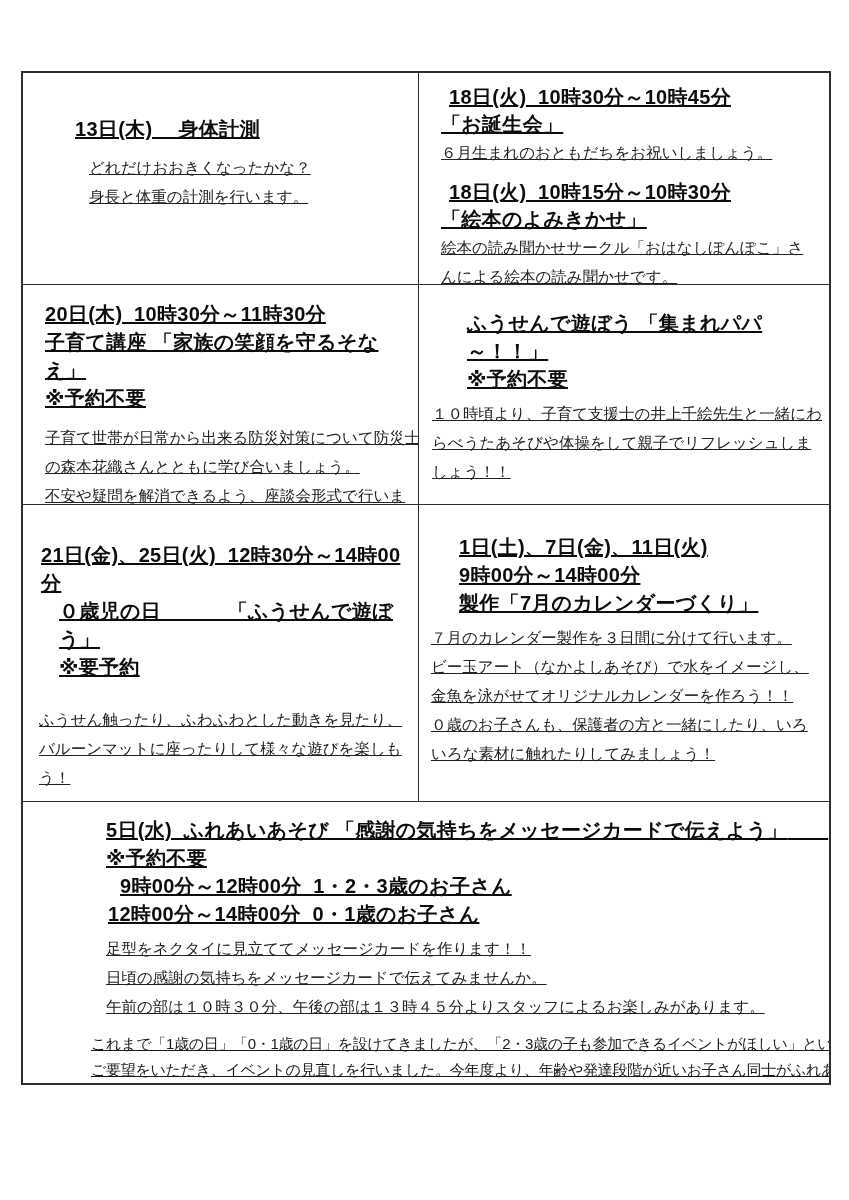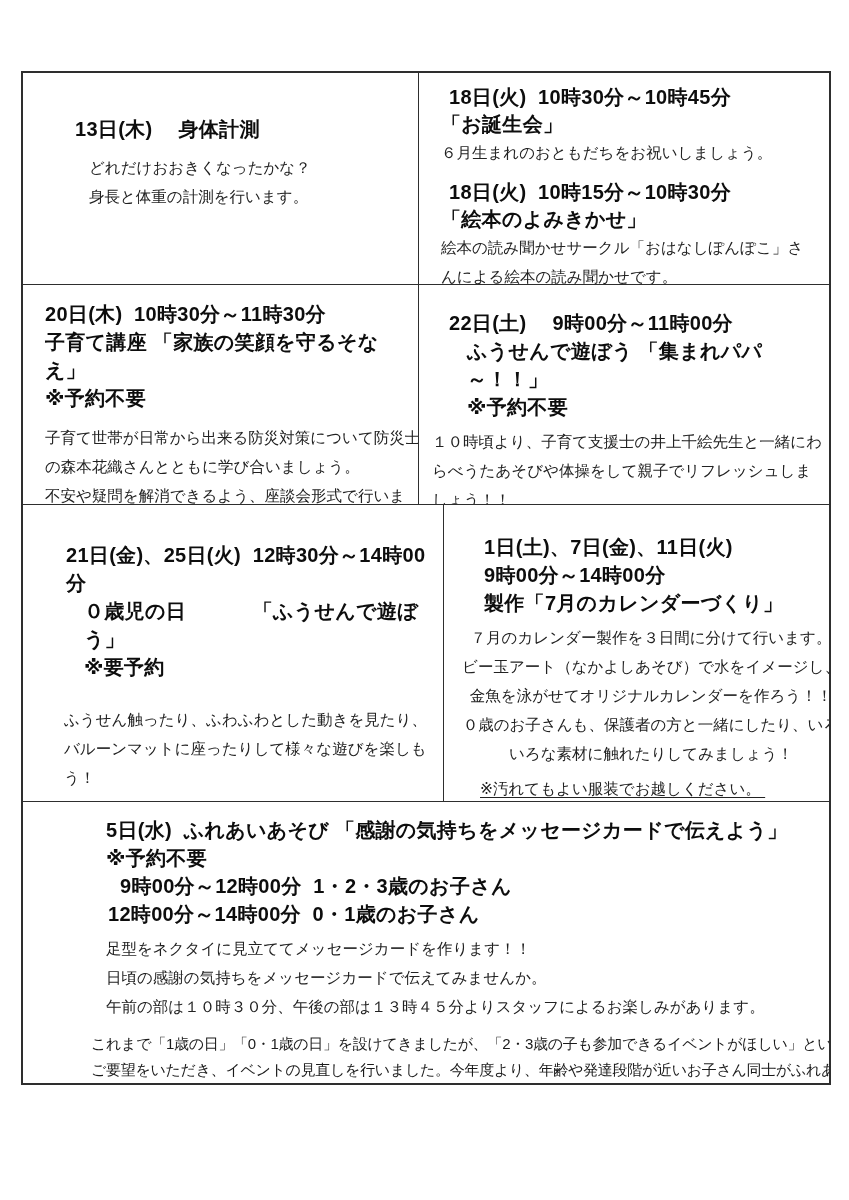--- a/index.html
+++ b/index.html
@@ -17,28 +17,28 @@
     left: 21px;
     top: 71px;
     width: 810px;
     border: 2px solid #2e2e2e;
     background: #ffffff;
   }
   .row { display: flex; border-bottom: 1.5px solid #2e2e2e; }
   .row:last-child { border-bottom: none; }
   .r1 { height: 212px; }
   .r2 { height: 220px; }
-  .r3 { height: 297px; padding-left: 25px; }
+  .r3 { height: 297px; }
   .r4 { height: 281px; padding-left: 10px; }
   .cell { overflow: hidden; }
   .cell-left  { width: 396px; border-right: 1.5px solid #2e2e2e; }
   .cell-right { flex: 1; }
   .cell-full  { width: 100%; }
 
-  p, a, span { white-space: pre-wrap; }
+  p, a, span { white-space: pre-wrap; text-decoration: underline; }
 
   .h {
     font-weight: 700;
     font-size: 20px;
     line-height: 28px;
     color: #0d0d0d;
     letter-spacing: 0.3px;
   }
   .b {
     font-size: 15.5px;
@@ -78,21 +78,21 @@
     color: #b91c1c;
     text-decoration: underline;
     text-underline-offset: 3px;
     cursor: pointer;
     margin-left: 24px;
   }
 
   
   .c-seisaku { padding: 28px 10px 0 12px; }
   .c-seisaku .h { padding-left: 28px; }
-  .c-seisaku .body { margin-top: 6px; width: 390px; text-align: center; }
+  .c-seisaku .body { margin-top: 6px; width: 390px; }
   .c-seisaku .dress { margin-top: 6px; padding-left: 24px; }
 
   
   .c-fureai { padding: 14px 30px 0 58px; }
   .c-fureai .t1 { padding-left: 15px; }
   .c-fureai .slot1 { padding-left: 29px; }
   .c-fureai .slot2 { padding-left: 17px; }
   .c-fureai .body { margin-top: 6px; padding-left: 15px; line-height: 30px; }
   .c-fureai .announce {
     margin-top: 10px;
@@ -132,21 +132,20 @@
     <div class="cell cell-left c-kosodate">
       <p class="h">20日(木)  10時30分～11時30分</p>
       <p class="h">子育て講座 「家族の笑顔を守るそなえ」</p>
       <p class="h">※予約不要</p>
       <div class="body">
         <p class="b">子育て世帯が日常から出来る防災対策について防災士の森本花織さんとともに学び合いましょう。</p>
         <p class="b">不安や疑問を解消できるよう、座談会形式で行います。お気軽にご参加ください。</p>
       </div>
     </div>
     <div class="cell cell-right c-nakayoshi">
-      <p class="h t1">22日(土)　 9時00分～11時00分</p>
       <p class="h t2">ふうせんで遊ぼう 「集まれパパ～！！」</p>
       <p class="h t2">※予約不要</p>
       <div class="body">
         <p class="b">１０時頃より、子育て支援士の井上千絵先生と一緒にわらべうたあそびや体操をして親子でリフレッシュしましょう！！</p>
 
       </div>
     </div>
   </div>
 
   <div class="row r3">
@@ -162,21 +161,20 @@
     </div>
     <div class="cell cell-right c-seisaku">
       <p class="h">1日(土)、7日(金)、11日(火)</p>
       <p class="h">9時00分～14時00分</p>
       <p class="h">製作「7月のカレンダーづくり」</p>
       <div class="body">
         <p class="b">７月のカレンダー製作を３日間に分けて行います。</p>
         <p class="b">ビー玉アート（なかよしあそび）で水をイメージし、金魚を泳がせてオリジナルカレンダーを作ろう！！</p>
         <p class="b">０歳のお子さんも、保護者の方と一緒にしたり、いろいろな素材に触れたりしてみましょう！</p>
       </div>
-      <p class="b u dress">※汚れてもよい服装でお越しください。 </p>
     </div>
   </div>
 
   <div class="row r4">
     <div class="cell cell-full c-fureai">
       <p class="h t1">5日(水)  ふれあいあそび 「感謝の気持ちをメッセージカードで伝えよう」　　※予約不要</p>
       <p class="h slot1">9時00分～12時00分  1・2・3歳のお子さん</p>
       <p class="h slot2">12時00分～14時00分  0・1歳のお子さん</p>
       <div class="body">
         <p class="b">足型をネクタイに見立ててメッセージカードを作ります！！</p>

